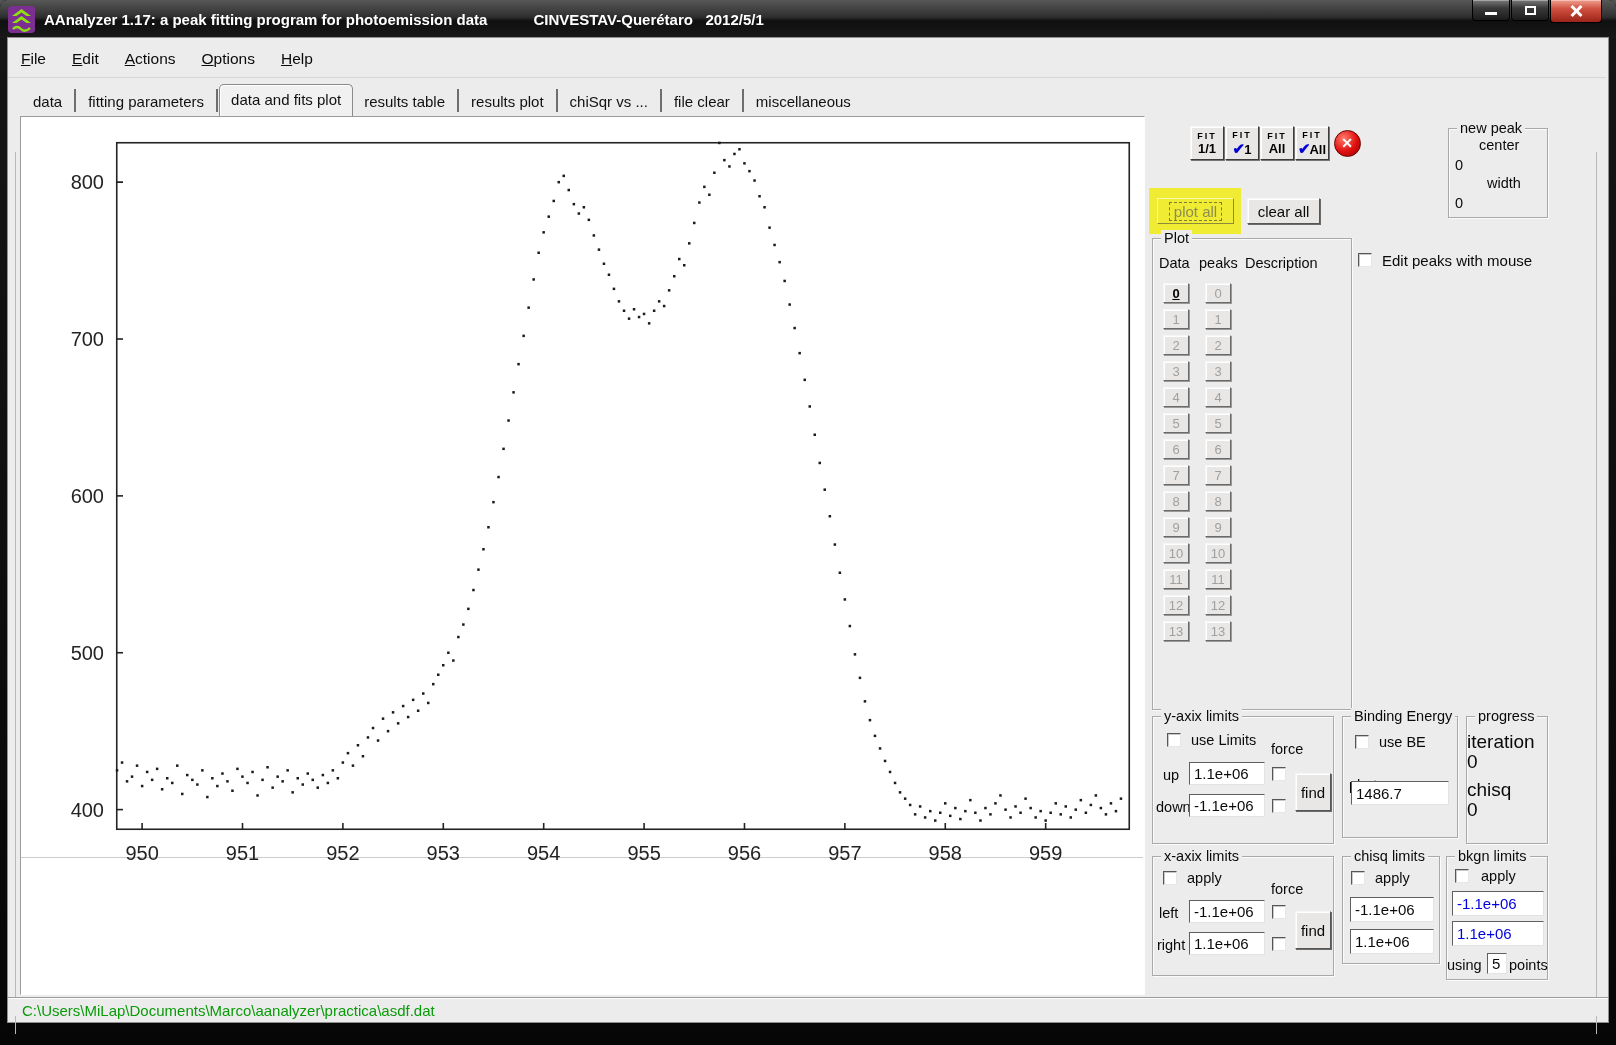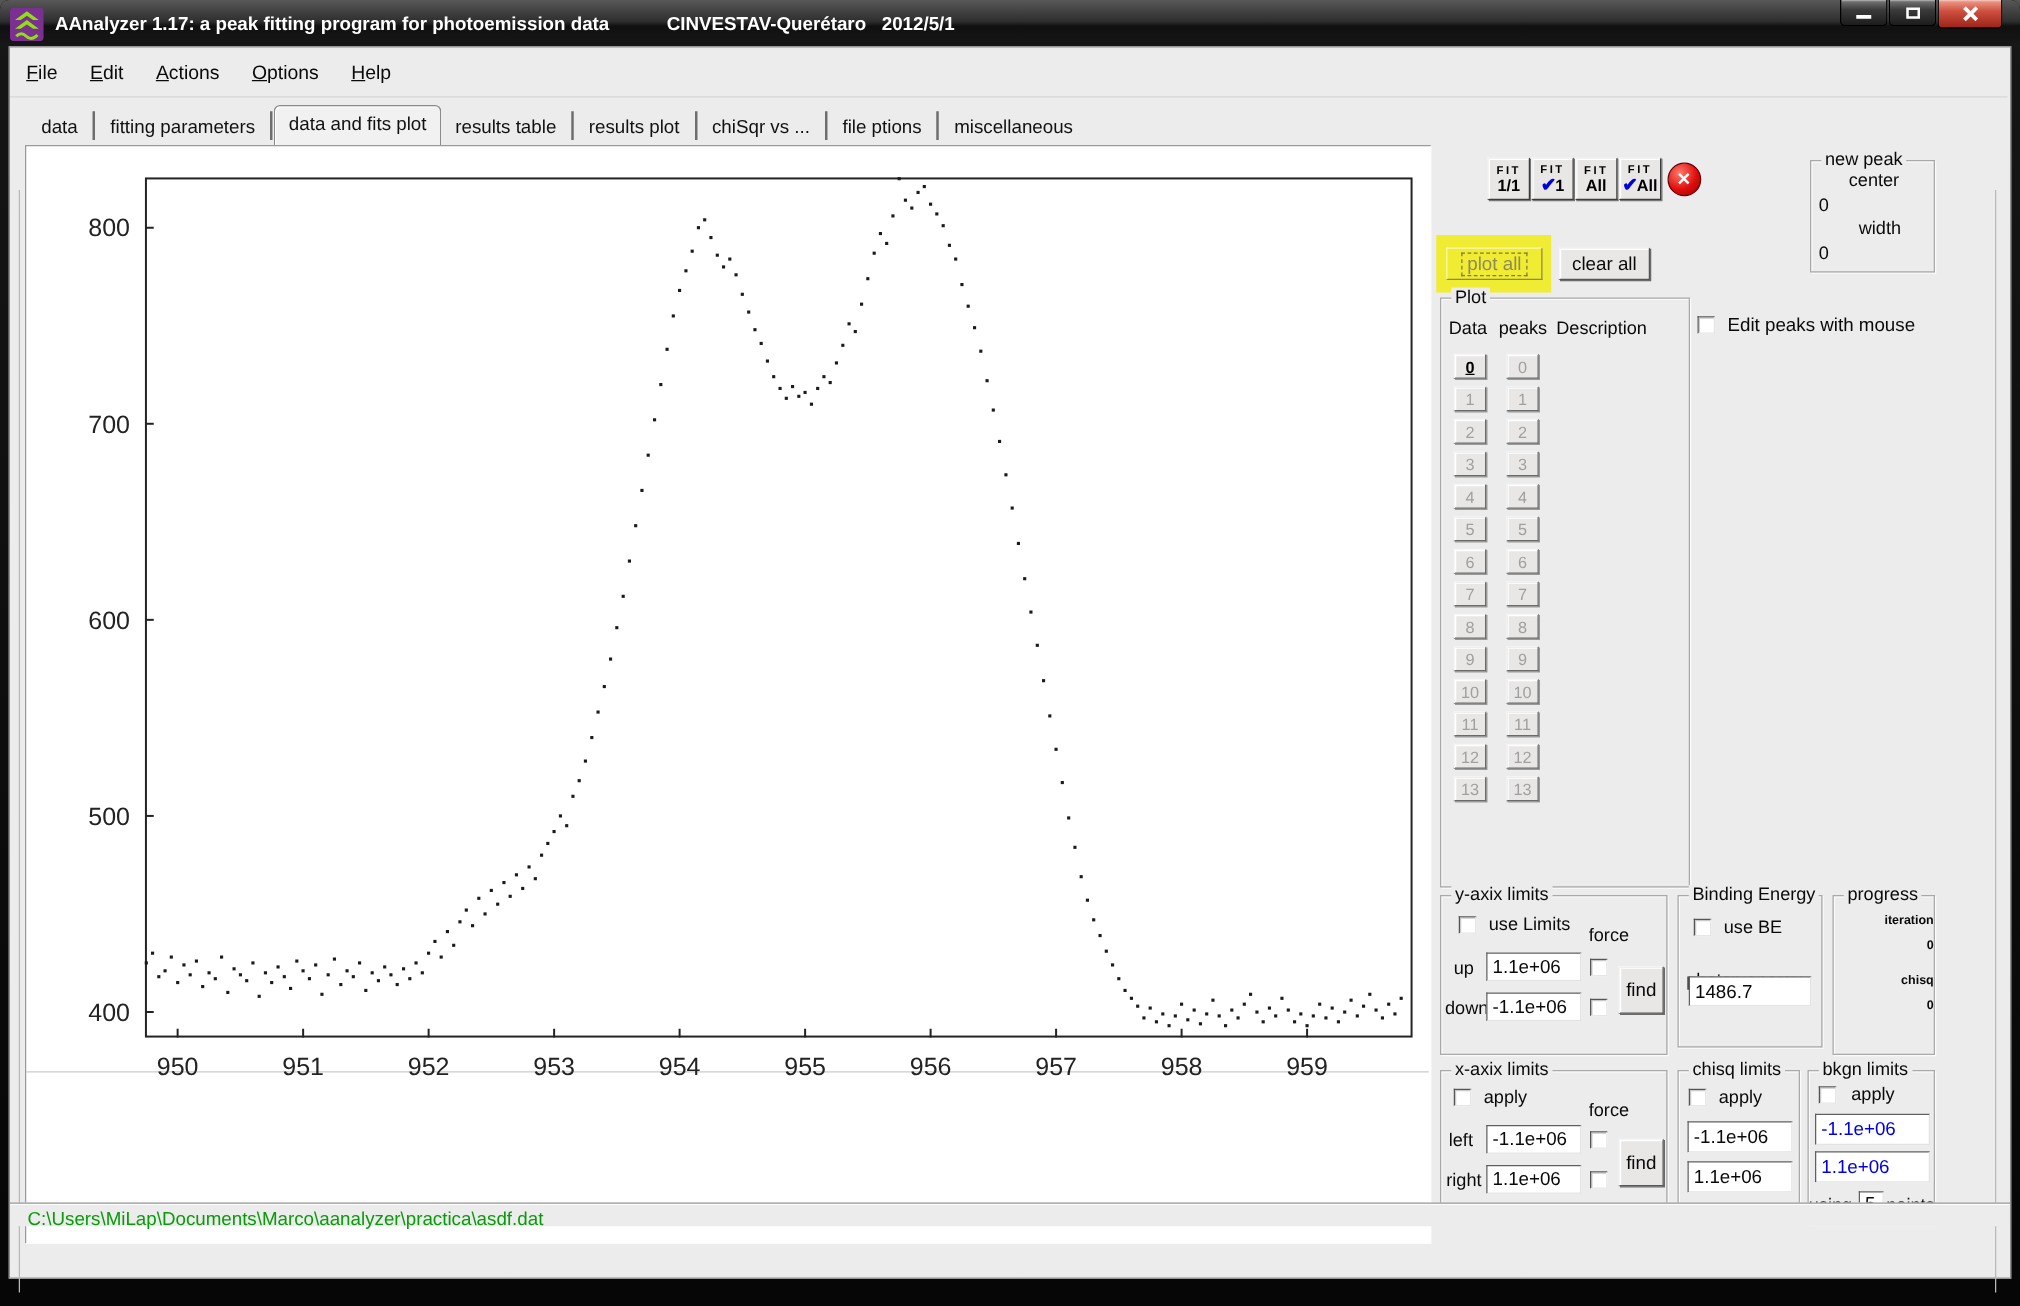--- a/index.html
+++ b/index.html
@@ -80,24 +80,24 @@
 
   
   .num-btn { position:absolute; width:26px; height:20px; background:#e9e6e6; border:1px solid; border-color:#f6f6f6 #6a6a6a #6a6a6a #f6f6f6;
      box-shadow:1px 1px 0 rgba(0,0,0,.35), inset 1px 1px 0 #fff; font-size:13px; color:#a0a0a0;
      display:flex; align-items:center; justify-content:center; }
   .num-btn.enabled { color:#000; font-weight:bold; text-decoration:underline; }
 
   .find-btn { width:36px; height:38px; font-size:15px; }
 
   
-  .centered { text-align:right; width:100%; position:absolute; font-size:10px; color:#0a0a0a;font-weight:bold; }
-
-  
-  .statusbar { position:absolute; left:8px; top:962px; width:1600px; height:19px; background:#ececec; border-top:1px solid #9b9b9b; box-shadow:inset 0 1px 0 #fdfdfd; }
+  .centered { text-align:left; width:100%; position:absolute; font-size:19px; color:#0a0a0a; }
+
+  
+  .statusbar { position:absolute; left:8px; top:997px; width:1600px; height:19px; background:#ececec; border-top:1px solid #9b9b9b; box-shadow:inset 0 1px 0 #fdfdfd; }
   .status-text { position:absolute; left:14px; top:4px; font-size:15px; color:#0a9b0a; font-weight:500; white-space:pre; }
 </style>
 </head>
 <body>
 
 <div class="frame">
 
   <div class="titlebar">
     <svg class="app-icon" viewBox="0 0 27 27">
       <rect x="0" y="0" width="27" height="27" rx="3" fill="#7a2f91"></rect>
@@ -138,21 +138,21 @@
       <span class="tab-sep"></span>
       <span class="tab">fitting parameters</span>
       <span class="tab-sep"></span>
       <span class="tab active">data and fits plot</span>
       <span class="tab">results table</span>
       <span class="tab-sep"></span>
       <span class="tab">results plot</span>
       <span class="tab-sep"></span>
       <span class="tab">chiSqr vs ...</span>
       <span class="tab-sep"></span>
-      <span class="tab">file ptions</span>
+      <span class="tab">file clear</span>
       <span class="tab-sep"></span>
       <span class="tab">miscellaneous</span>
     </div>
 
   <div class="plot-panel"></div>
   <div class="plot-divider"></div>
   <div class="chart-box" id="chart-box"><svg width="1014" height="688" style="overflow: visible;">
         <rect x="0.75" y="0.75" width="1012.5" height="686.5" fill="none" stroke="#232323" stroke-width="1.6"></rect>
         <line x1="26.102970297028733" x2="26.102970297028733" y1="688" y2="681" stroke="#232323" stroke-width="1.6"></line>
         <text x="26.102970297028733" y="718" text-anchor="middle" font-size="20" fill="#232323" font-family="&quot;Liberation Sans&quot;, sans-serif">950</text>

